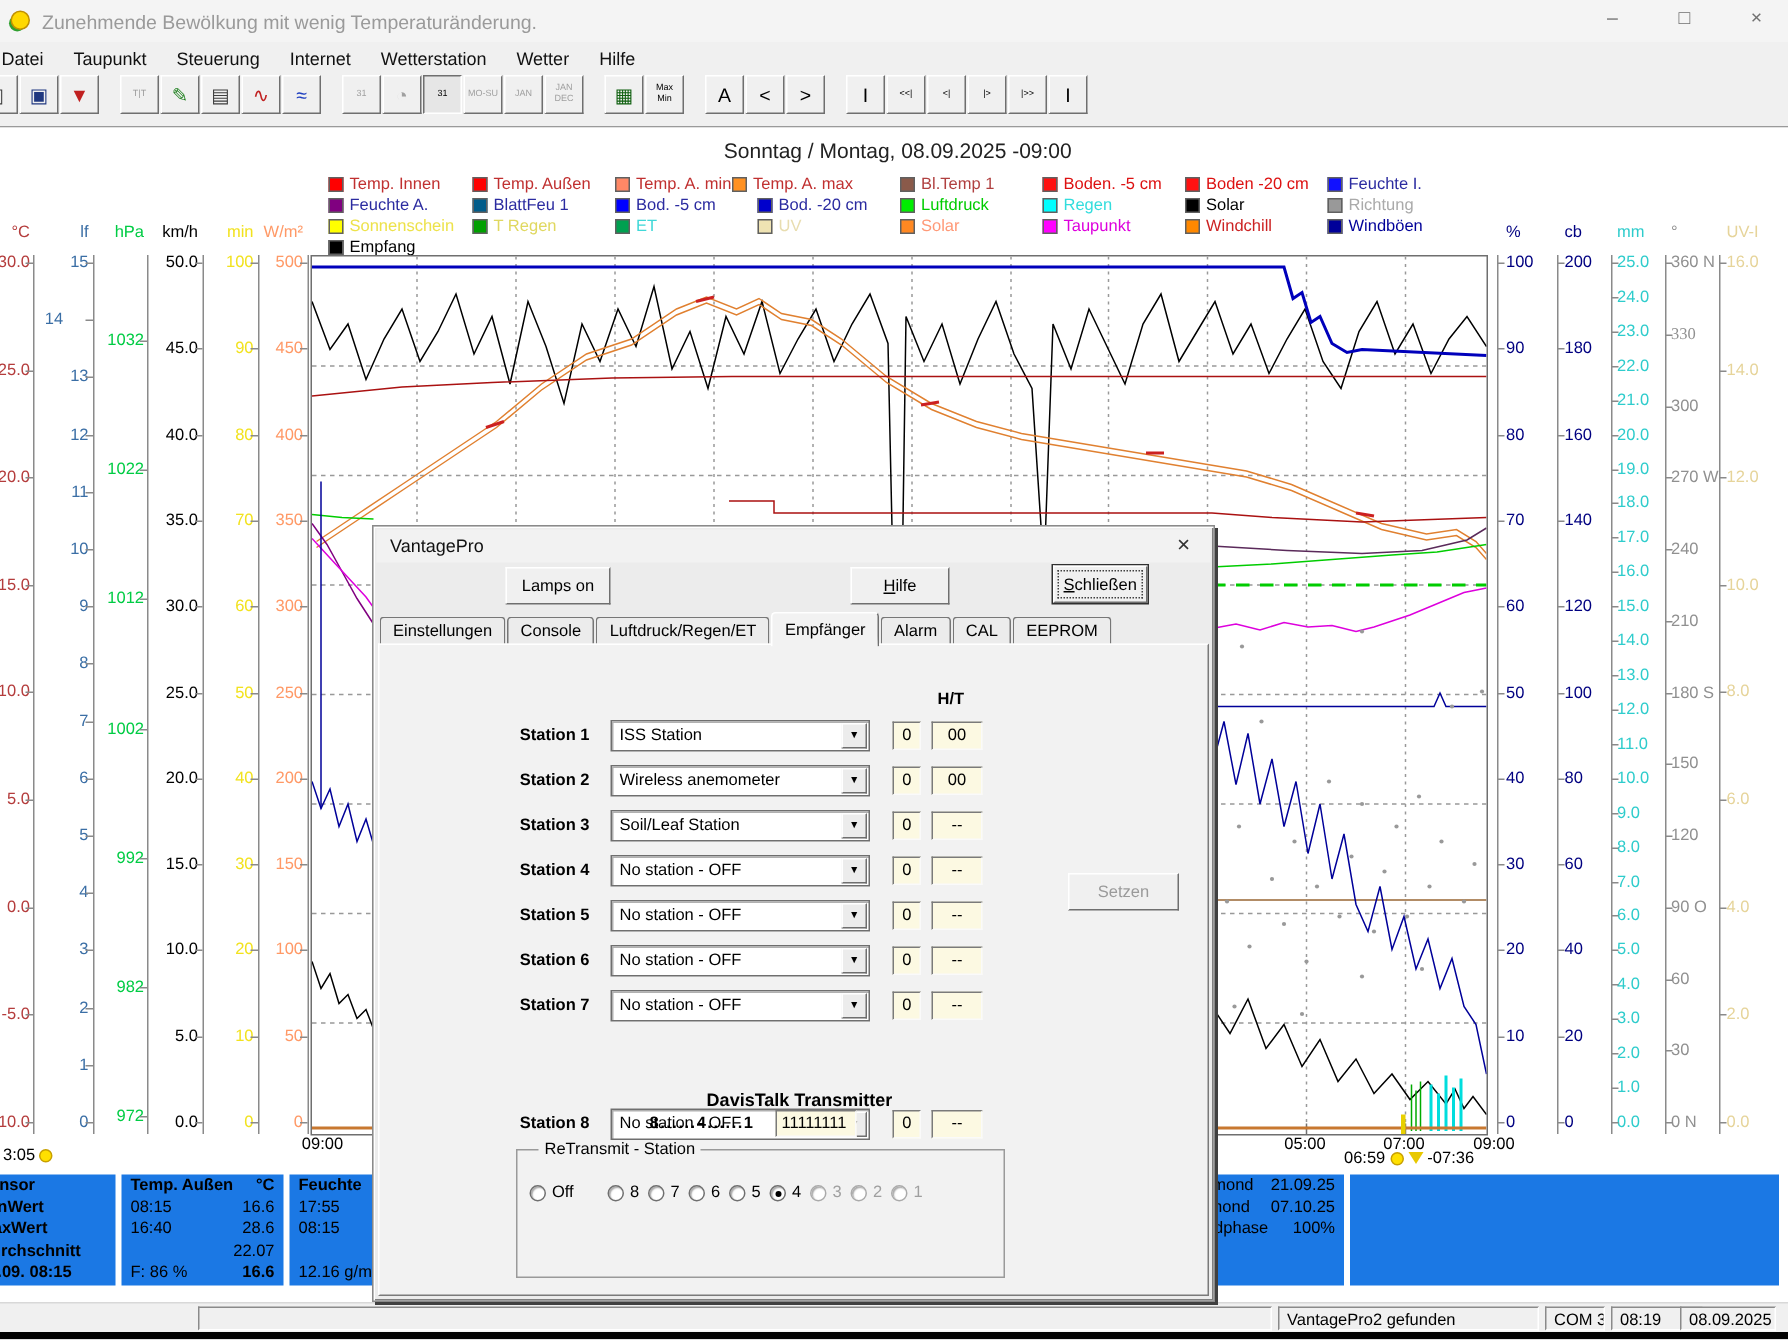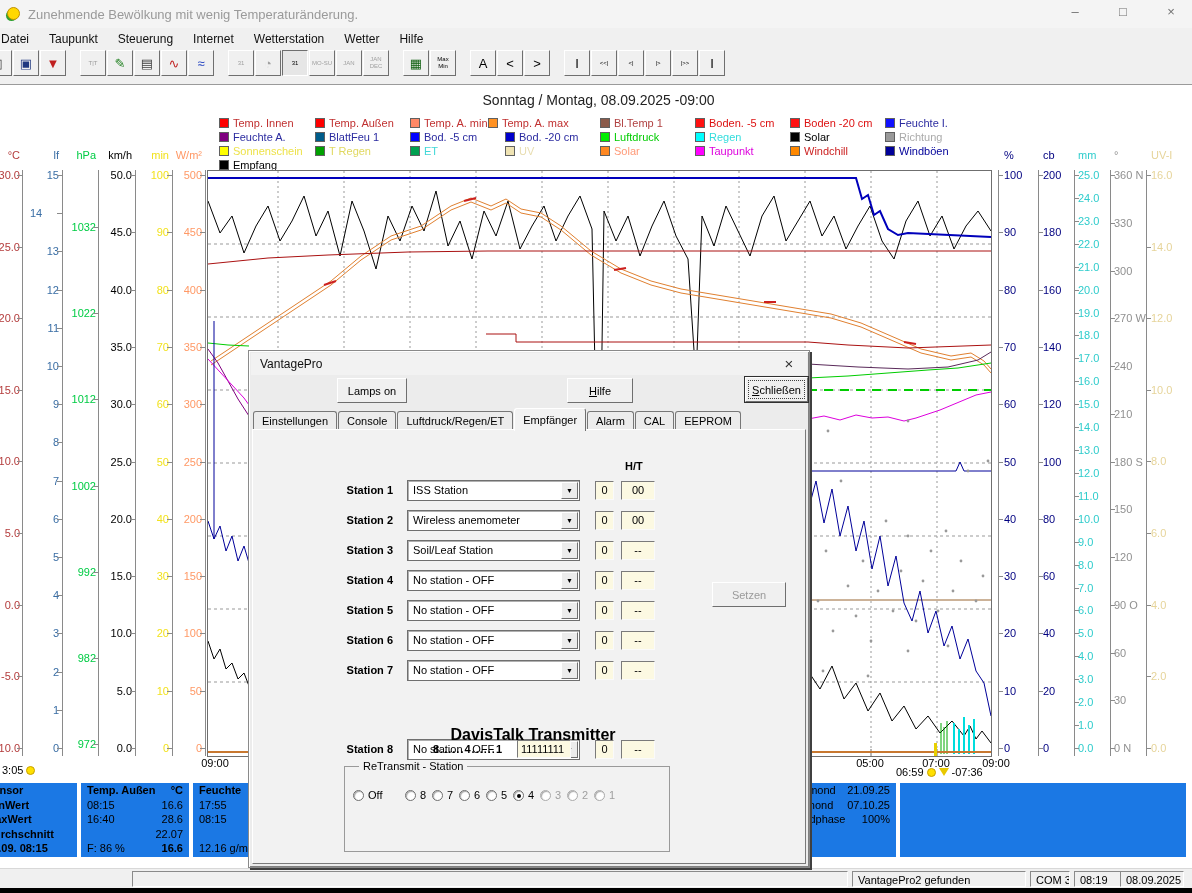--- a/index.html
+++ b/index.html
@@ -75,21 +75,21 @@
   .station-label { position:absolute; left:40px; width:100px; text-align:right; font-weight:bold; font-size:11px; top:4px; }
   .combo { position:absolute; left:154px; top:0; width:173px; height:21px; background:#fff;
            border:1px solid #6f6f6f; box-shadow:inset 1px 1px 0 #b0b0b0; }
   .combo-text { position:absolute; left:5px; top:3px; right:20px; font-size:11px; white-space:nowrap; overflow:hidden; }
   .combo-arrow { position:absolute; right:1px; top:1px; bottom:1px; width:17px; background:#ececec;
                  border:1px solid; border-color:#ffffff #6f6f6f #6f6f6f #ffffff; text-align:center; font-size:7px; line-height:16px; color:#000; }
   .valbox { position:absolute; top:1px; height:19px; background:#fcf9e2; border:1px solid; border-color:#7a7a7a #fafafa #fafafa #7a7a7a;
             text-align:center; font-size:11px; line-height:17px; }
   .valbox.h { left:342px; width:19px; }
   .valbox.t { left:368px; width:34px; }
-  .davis-title { position:absolute; left:0; width:560px; text-align:center; top:296px; font-weight:bold; font-size:16px; }
+  .davis-title { position:absolute; left:0; width:560px; text-align:center; top:296px; font-weight:bold; font-size:12px; }
   .davis-scale { position:absolute; left:180px; top:313px; font-weight:bold; font-size:11px; letter-spacing:1px; }
   .davis-input { position:absolute; left:264px; top:310px; width:54px; height:18px; background:#fcf9e2;
                  border:1px solid; border-color:#7a7a7a #fafafa #fafafa #7a7a7a; font-size:11px; padding:1px 3px;
                  font-family:"Liberation Sans",sans-serif; }
   .retransmit { position:absolute; left:91px; top:336px; width:326px; height:86px;
                 border:1px solid; border-color:#9a9a9a; border-style:solid; }
   .fs-legend { position:absolute; left:14px; top:-7px; background:#f2f2f2; padding:0 4px; font-size:11px; }
   .radio-item { position:absolute; top:22px; display:flex; align-items:center; gap:4px; font-size:11px; }
   .radio-circle { width:11px; height:11px; border-radius:50%; background:#fff; border:1px solid #6f6f6f;
                   box-shadow:inset 1px 1px 1px #aaa; position:relative; }
@@ -510,21 +510,21 @@
       <div class="axis-label" style="color: rgb(46, 204, 204); top: 697.16px; left: 1078px;">2.0</div>
       <div class="axis-tick" style="top: 702.16px; width: 5px; left: 1074px;"></div>
       <div class="axis-label" style="color: rgb(46, 204, 204); top: 720.08px; left: 1078px;">1.0</div>
       <div class="axis-tick" style="top: 725.08px; width: 5px; left: 1074px;"></div>
       <div class="axis-label" style="color: rgb(46, 204, 204); top: 743px; left: 1078px;">0.0</div>
       <div class="axis-tick" style="top: 748px; width: 5px; left: 1074px;"></div>
       <div class="axis-line" style="left: 1110px; top: 170px; height: 586px;"></div>
       <div class="axis-header" style="color: rgb(144, 144, 144); top: 150px; left: 1114px;">°</div>
       <div class="axis-label" style="color: rgb(144, 144, 144); top: 170px; left: 1114px;">360 N</div>
       <div class="axis-tick" style="top: 175px; width: 5px; left: 1110px;"></div>
-      <div class="axis-label" style="color: rgb(144, 144, 144); top: 217.75px; left: 1114px;">330</div>
+      <div class="axis-label" style="color: rgb(144, 144, 144); top: 217.75px; left: 1114px; font-family: Liberation Serif, serif;">330</div>
       <div class="axis-tick" style="top: 222.75px; width: 5px; left: 1110px;"></div>
       <div class="axis-label" style="color: rgb(144, 144, 144); top: 265.5px; left: 1114px;">300</div>
       <div class="axis-tick" style="top: 270.5px; width: 5px; left: 1110px;"></div>
       <div class="axis-label" style="color: rgb(144, 144, 144); top: 313.25px; left: 1114px;">270 W</div>
       <div class="axis-tick" style="top: 318.25px; width: 5px; left: 1110px;"></div>
       <div class="axis-label" style="color: rgb(144, 144, 144); top: 361px; left: 1114px;">240</div>
       <div class="axis-tick" style="top: 366px; width: 5px; left: 1110px;"></div>
       <div class="axis-label" style="color: rgb(144, 144, 144); top: 408.75px; left: 1114px;">210</div>
       <div class="axis-tick" style="top: 413.75px; width: 5px; left: 1110px;"></div>
       <div class="axis-label" style="color: rgb(144, 144, 144); top: 456.5px; left: 1114px;">180 S</div>
@@ -758,21 +758,21 @@
     </div>
   <div class="bottom-strip"></div>
 
   <div class="dialog">
     <div class="dlg-titlebar">
       <span class="dlg-title">VantagePro</span>
       <span class="dlg-close">×</span>
     </div>
     <button class="win-btn" style="left:88px; top:27px; width:70px;" id="btn-lamps">Lamps on</button>
     <button class="win-btn" style="left:318px; top:27px; width:66px;" id="btn-help"><u>H</u>ilfe</button>
-    <button class="win-btn default" style="left:453px; top:26px; width:63px;margin-left:43px;" id="btn-close"><u>S</u>chließen</button>
+    <button class="win-btn default" style="left:453px; top:26px; width:63px;" id="btn-close"><u>S</u>chließen</button>
     <div class="tabs" id="dlg-tabs">
         <span class="tab">Einstellungen</span>
         <span class="tab">Console</span>
         <span class="tab">Luftdruck/Regen/ET</span>
         <span class="tab active">Empfänger</span>
         <span class="tab">Alarm</span>
         <span class="tab">CAL</span>
         <span class="tab">EEPROM</span>
       </div>
     <div class="dlg-content">

